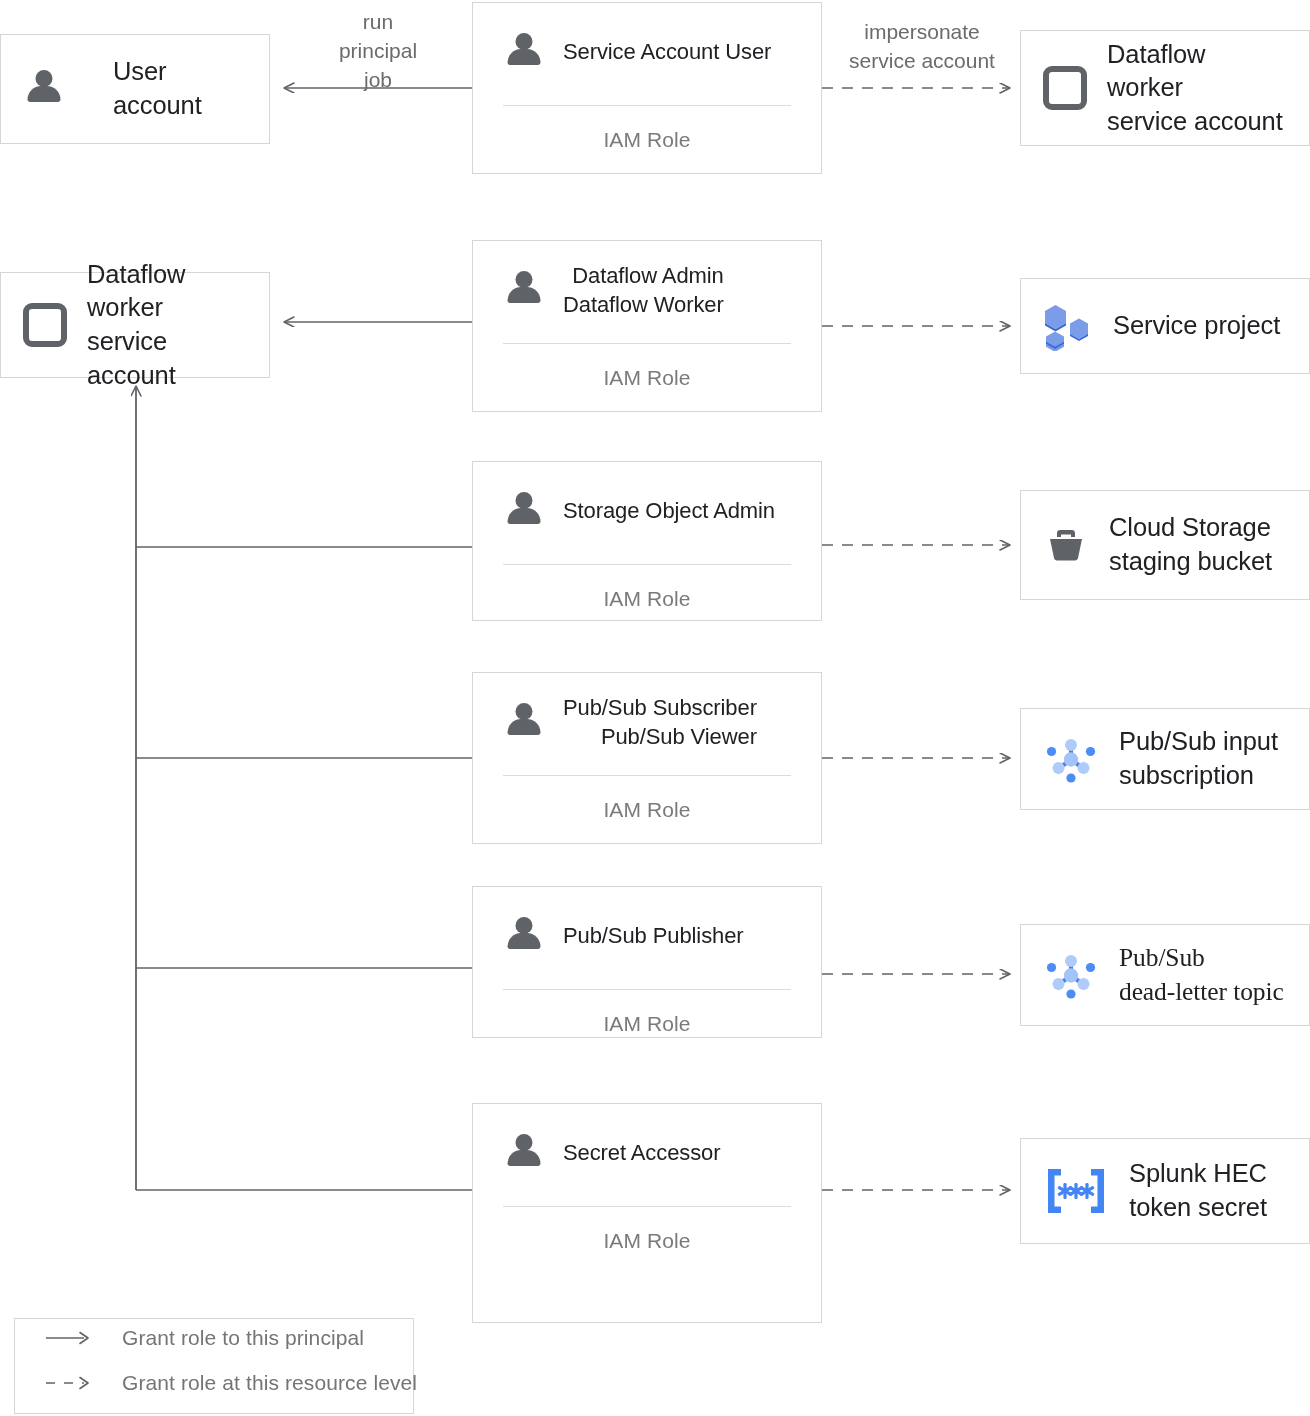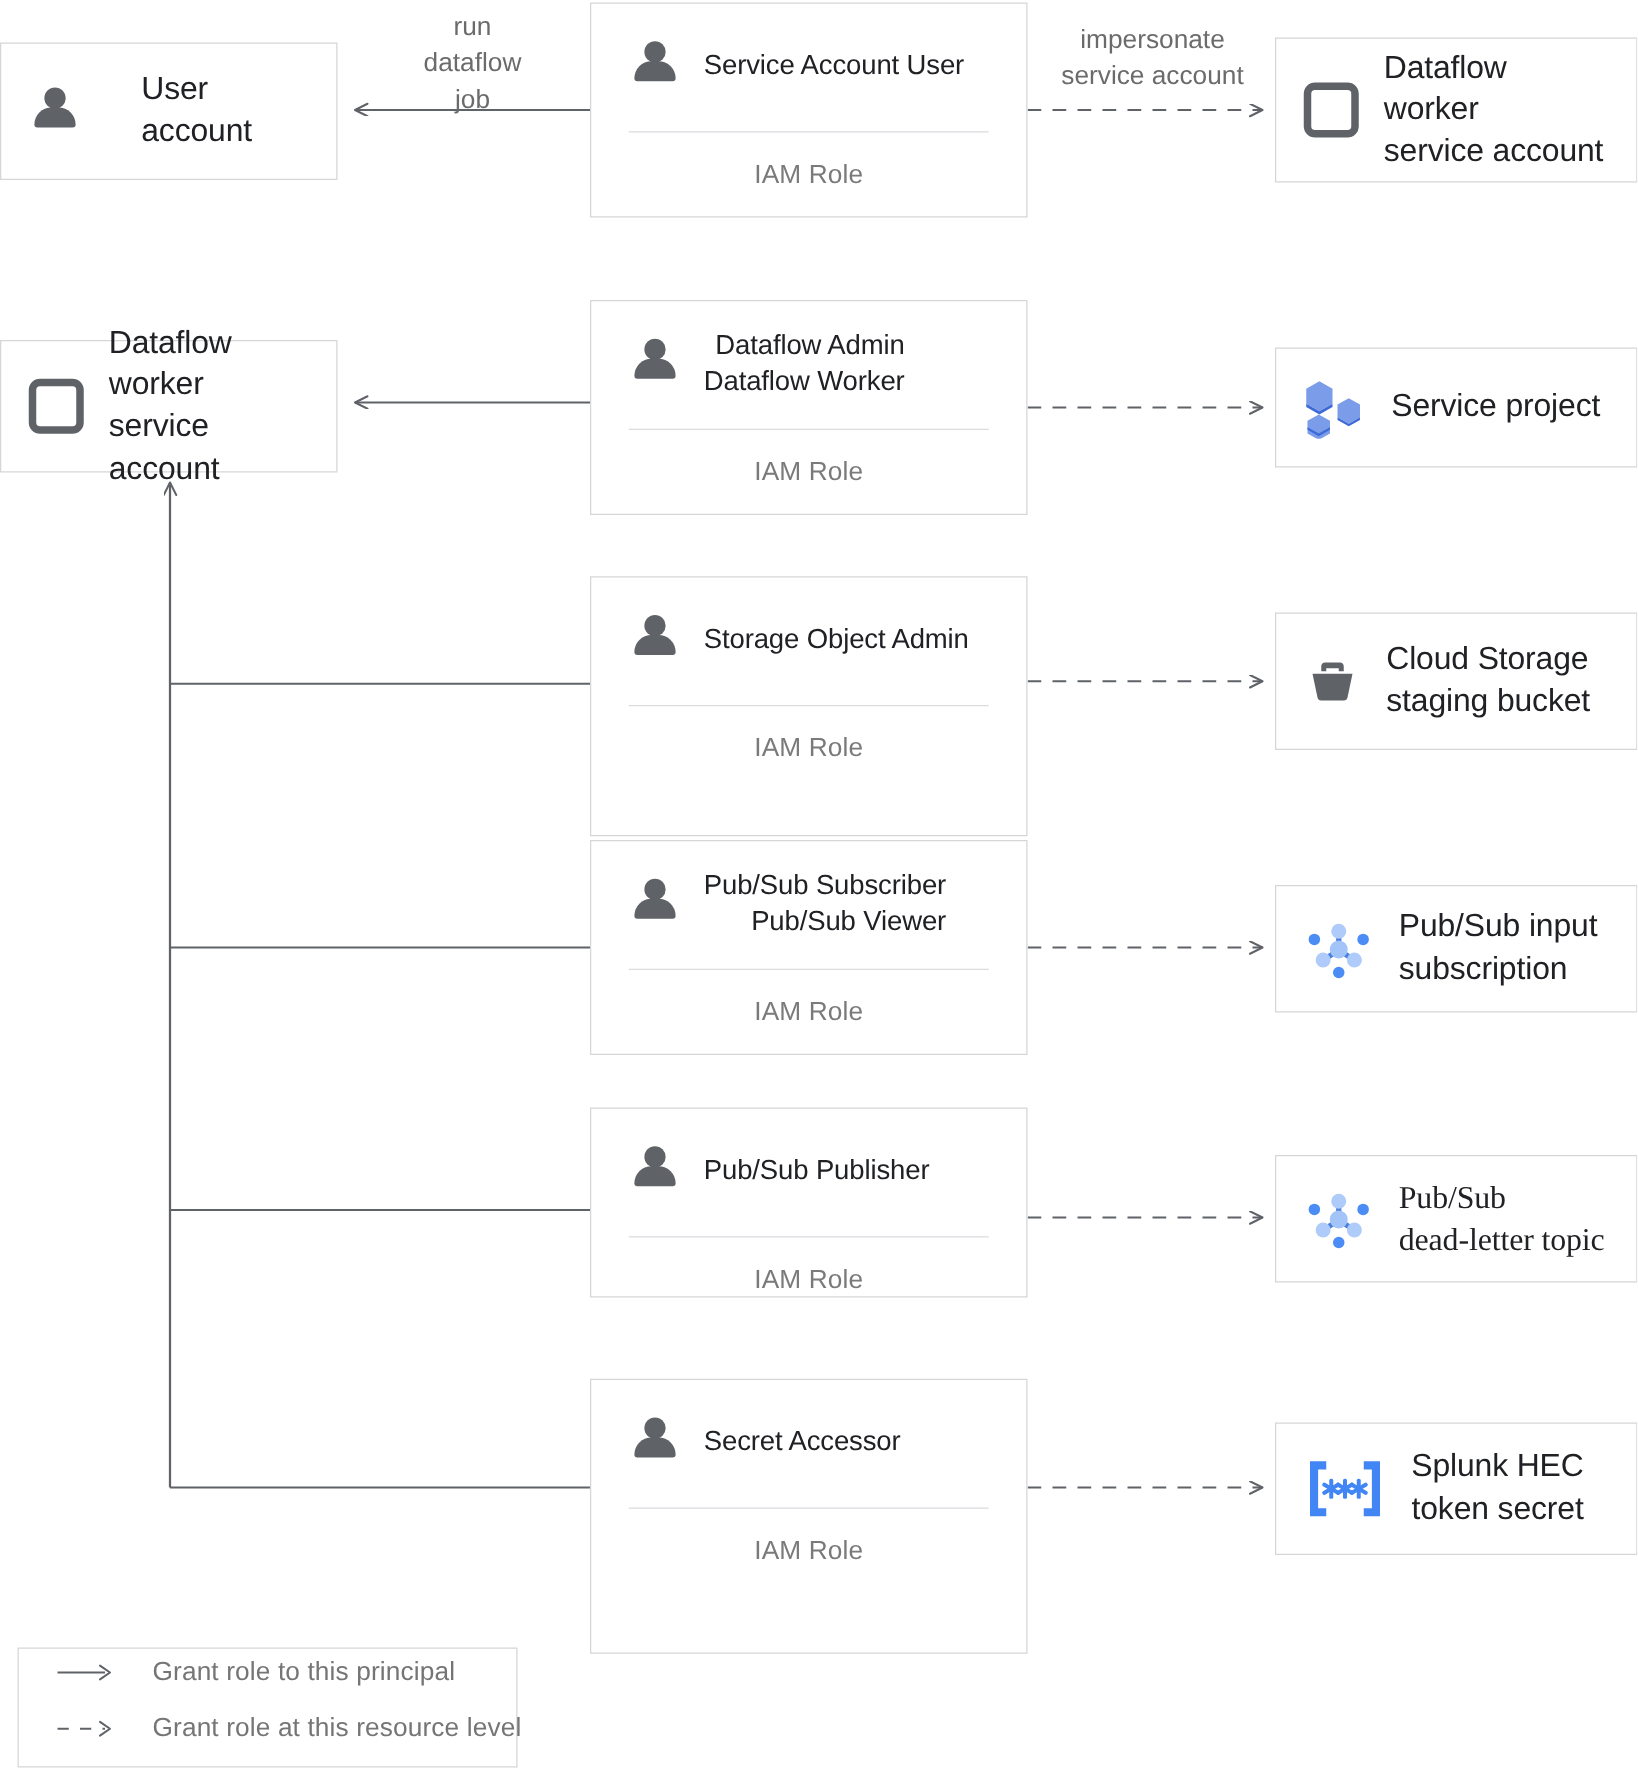--- a/index.html
+++ b/index.html
@@ -197,21 +197,21 @@
     <g>
       <line x1="822" y1="974" x2="1010" y2="974" stroke="#5f6368" stroke-width="1.6" stroke-dasharray="11 9" marker-end="url(#arrow-dash)"></line>
     </g>
 
     <g>
       <line x1="822" y1="1190" x2="1010" y2="1190" stroke="#5f6368" stroke-width="1.6" stroke-dasharray="11 9" marker-end="url(#arrow-dash)"></line>
     </g>
   </svg>
 
   <div class="edge-label" style="left:284px; top:8px; width:188px;">run
-dataflow
+principal
 job</div>
 
   <div class="edge-label" style="left:826px; top:18px; width:192px;">impersonate
 service account</div>
 
   <div class="box entity" style="left:0px; top:34px; width:270px; height:110px;gap:48px;">
     <span class="person-icon">
       <span class="head"></span>
         <span class="body"></span>
     </span>
@@ -242,21 +242,21 @@
         <span class="head"></span>
           <span class="body"></span>
       </span>
       <span class="role-title">Dataflow Admin
 Dataflow Worker</span>
     </div>
     <div class="role-divider"></div>
     <div class="role-foot">IAM Role</div>
   </div>
 
-  <div class="role-card" style="left:472px; top:461px; width:350px; height:208px;">
+  <div class="role-card" style="left:472px; top:461px; width:350px; height:160px;">
     <div class="role-top">
       <span class="person-icon">
         <span class="head"></span>
           <span class="body"></span>
       </span>
       <span class="role-title">Storage Object Admin</span>
     </div>
     <div class="role-divider"></div>
     <div class="role-foot">IAM Role</div>
   </div>

